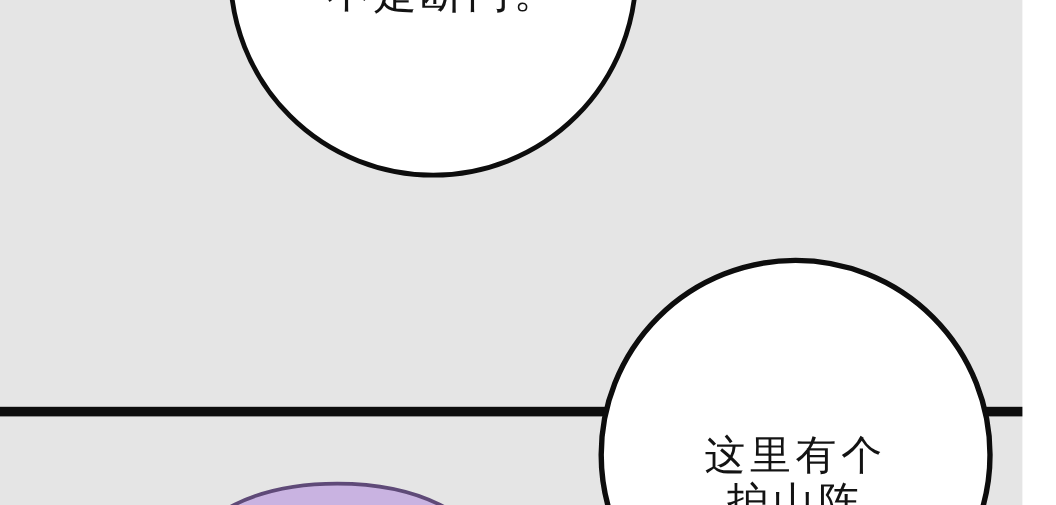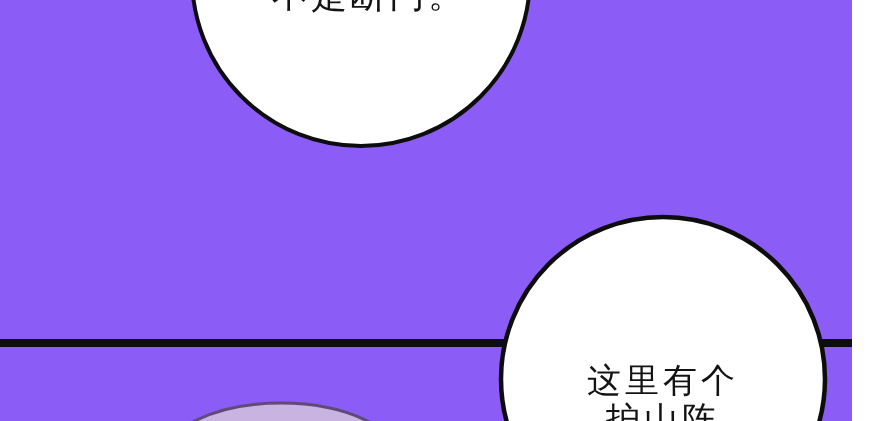--- a/index.html
+++ b/index.html
@@ -5,21 +5,21 @@
   html, body {
     margin: 0;
     padding: 0;
     background: #ffffff;
   }
   #panel {
     position: relative;
     width: 852px;
     height: 421px;
     overflow: hidden;
-    background: #8b5cf6;
+    background: #e5e5e5;
     font-family: "DejaVu Sans", "Liberation Sans", sans-serif;
   }
   #shapes {
     position: absolute;
     left: 0;
     top: 0;
     display: block;
   }
   .txt {
     position: absolute;

